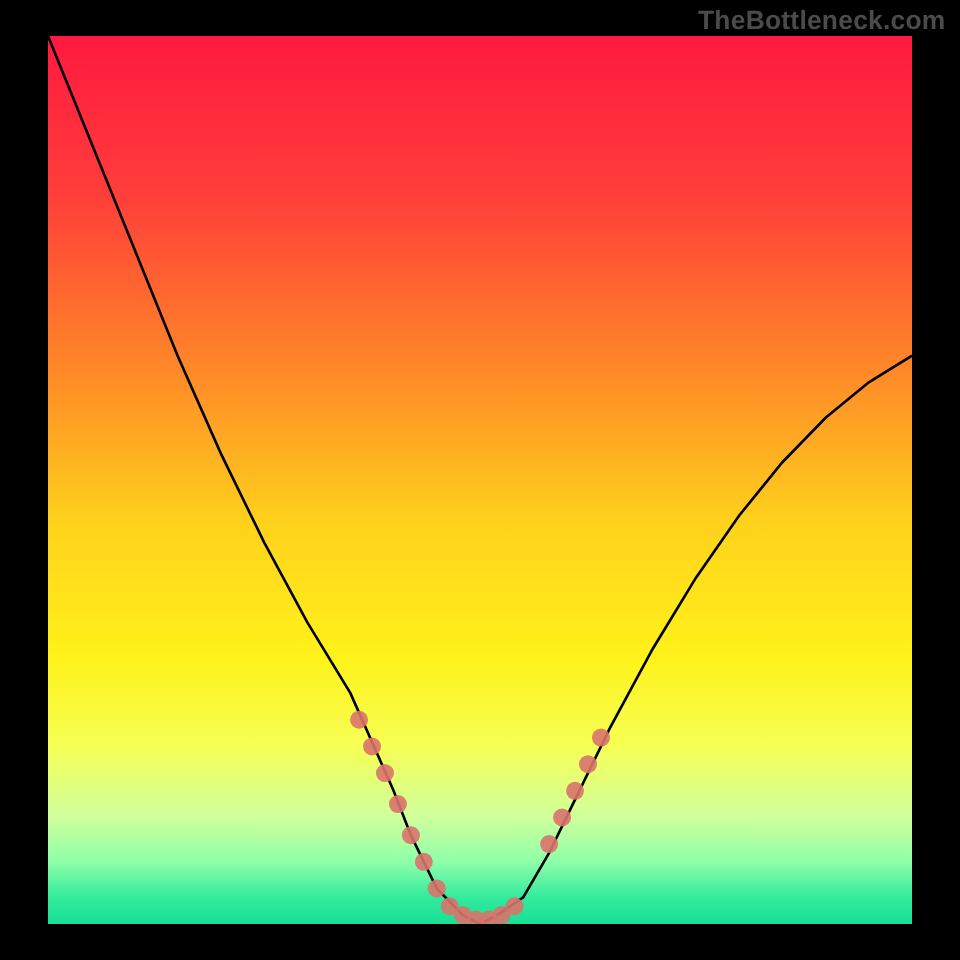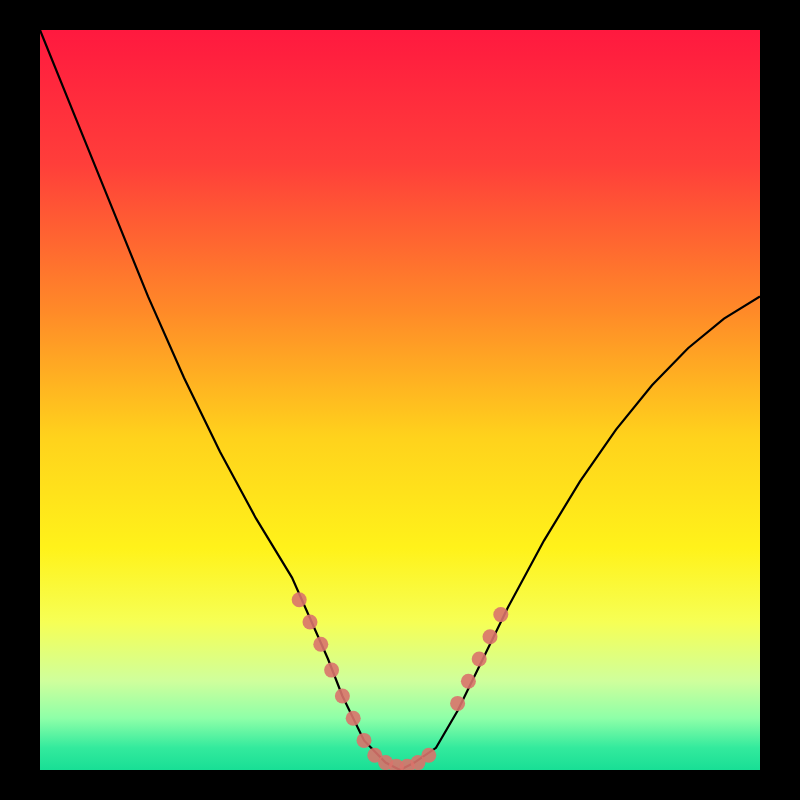--- a/index.html
+++ b/index.html
@@ -34,20 +34,21 @@
     font-size: 22px;
     font-weight: 600;
     color: #4b4b4b;
     letter-spacing: 0.2px;
   }
 </style>
 </head>
 <body>
 
 <div class="frame">
+  <div class="watermark">TheBottleneck.com</div>
   <div class="plot">
     <svg id="chart-svg" width="720" height="740" viewBox="0 0 720 740" preserveAspectRatio="none">
       <defs>
         <linearGradient id="bg-grad" x1="0" y1="0" x2="0" y2="1">
             <stop offset="0%" stop-color="#ff193f"></stop>
             <stop offset="18%" stop-color="#ff3e3a"></stop>
             <stop offset="38%" stop-color="#ff8a28"></stop>
             <stop offset="55.00000000000001%" stop-color="#ffd21c"></stop>
             <stop offset="70%" stop-color="#fff21a"></stop>
             <stop offset="80%" stop-color="#f6ff55"></stop>

